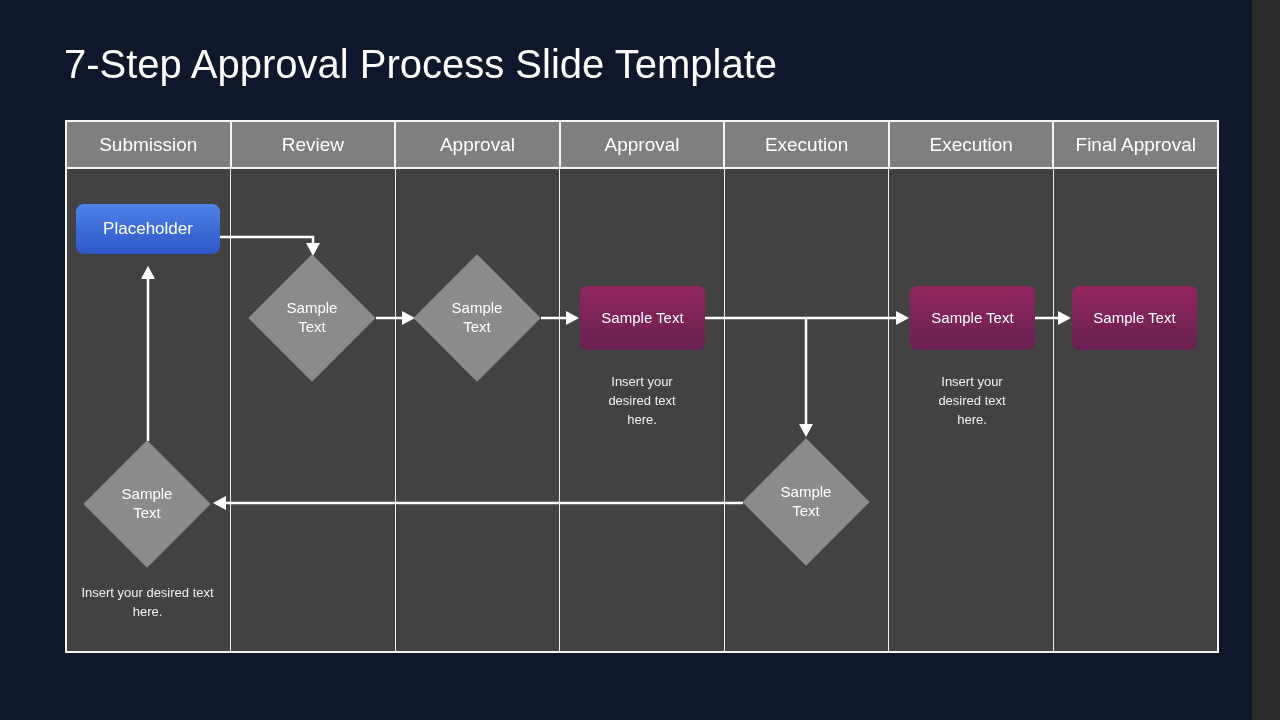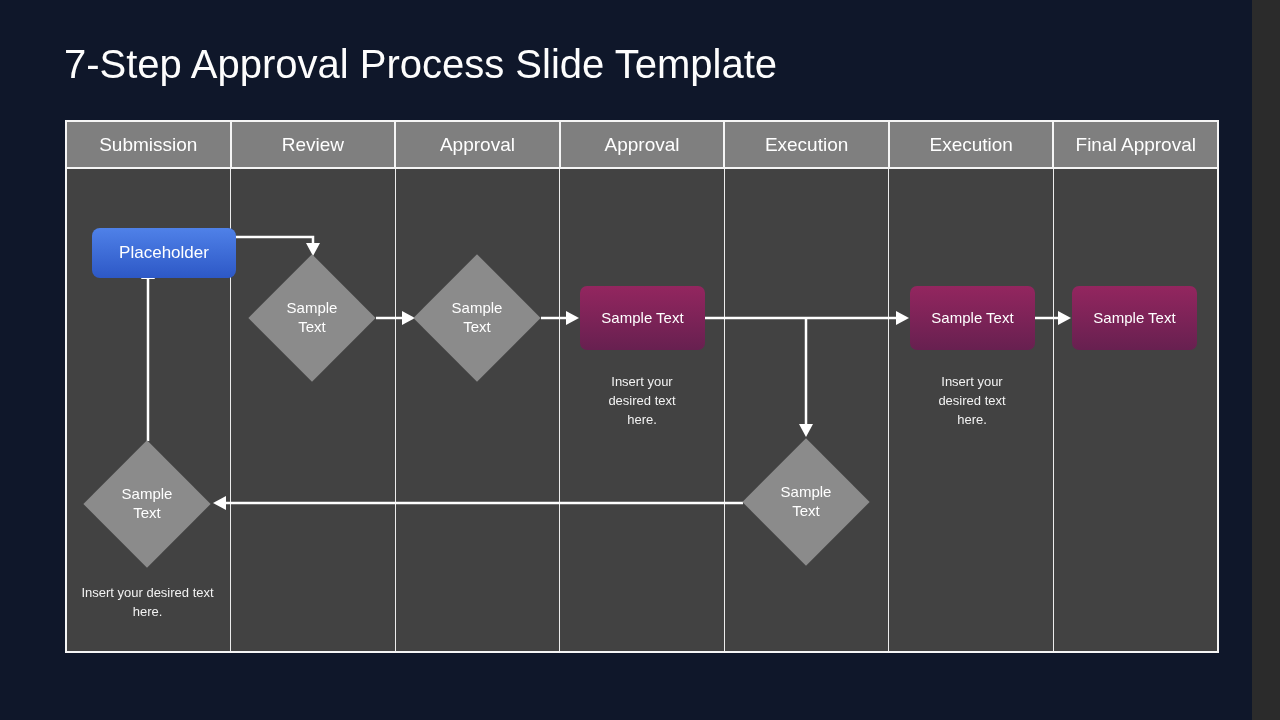--- a/index.html
+++ b/index.html
@@ -37,24 +37,23 @@
   svg.connectors path { stroke:#ffffff; stroke-width:2.5; fill:none; }
   svg.connectors polygon { fill:#ffffff; }
 
   
   .box {
     position:absolute; box-sizing:border-box; color:#fff; text-align:center;
     display:flex; align-items:center; justify-content:center;
   }
   .box .lbl { width:80%; line-height:1.25; }
   .blue {
-    left:76px; top:228px; width:144px; height:50px; border-radius:8px;
+    left:76px; top:204px; width:144px; height:50px; border-radius:8px;
     background:linear-gradient(180deg,#4f81e8 0%, #2d58c6 100%);
     font-size:17px;
-    margin-left:16px;
   }
   .purple {
     width:125px; height:64px; top:286px; border-radius:7px;
     background:linear-gradient(180deg,#93265f 0%, #672050 100%);
     font-size:15px;
   }
   .purple.fb { left:580px; }
   .purple.fa { left:910px; }
   .purple.ex { left:1072px; }
 

